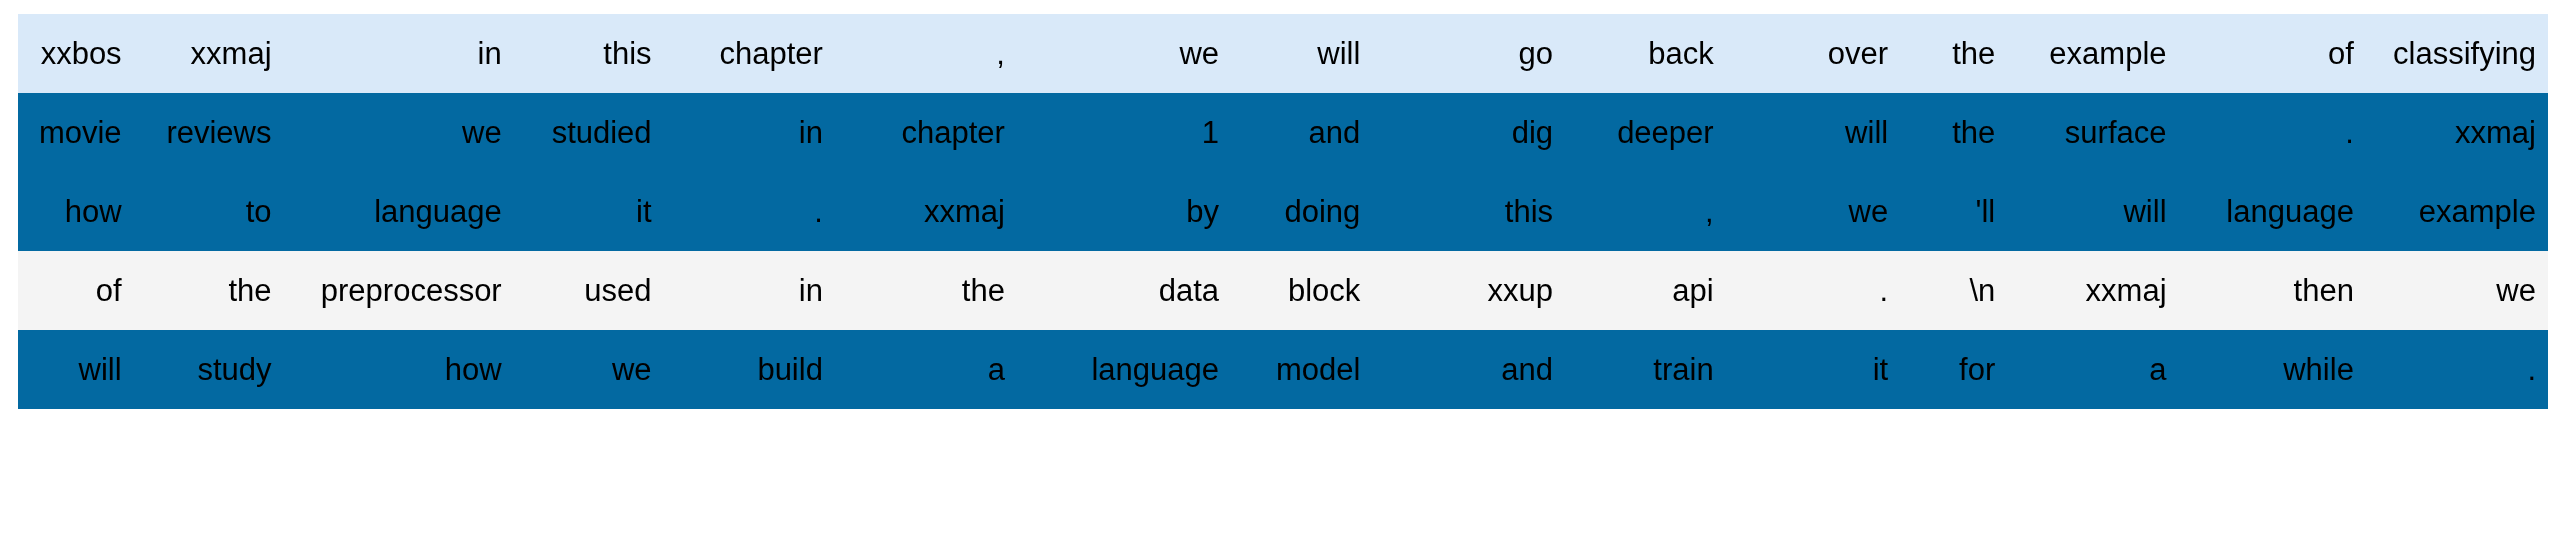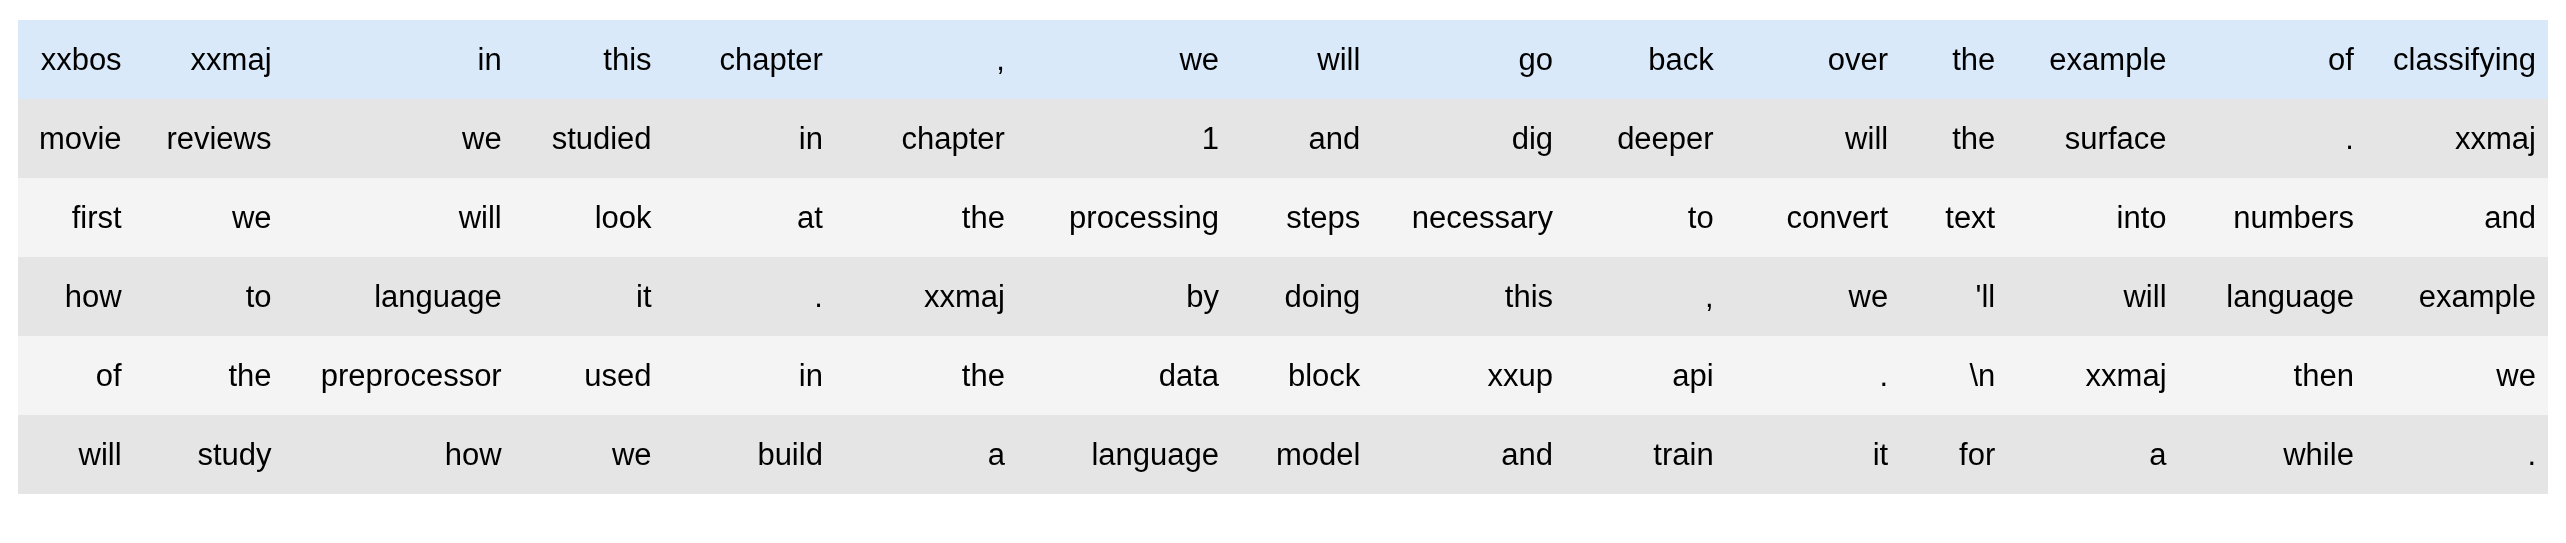--- a/index.html
+++ b/index.html
@@ -11,21 +11,21 @@
   body {
     font-family: "Liberation Sans", sans-serif;
     width: 2566px;
     height: 543px;
     overflow: hidden;
   }
   #token-table-wrap {
     width: 2566px;
     height: 543px;
     box-sizing: border-box;
-    padding: 20px 18px 20px 18px;
+    padding: 14px 18px 20px 18px;
     background: #ffffff;
   }
   table.token-table {
     border-collapse: collapse;
     border-spacing: 0;
     width: 2530px;
     table-layout: fixed;
     font-size: 31px;
     color: #000000;
   }
@@ -37,21 +37,21 @@
     line-height: 79px;
     white-space: nowrap;
     overflow: hidden;
     border: none;
     font-weight: 400;
   }
   tr.row-highlight td {
     background: #d9e9f9;
   }
   tr.row-odd td {
-    background: #e5e5e5;
+    background: #0369a1;
   }
   tr.row-even td {
     background: #f4f4f4;
   }
   
   col.c0  { width: 108px; }
   col.c1  { width: 140px; }
   col.c2  { width: 215px; }
   col.c3  { width: 140px; }
   col.c4  { width: 160px; }
@@ -116,37 +116,20 @@
           <td>1</td>
           <td>and</td>
           <td>dig</td>
           <td>deeper</td>
           <td>will</td>
           <td>the</td>
           <td>surface</td>
           <td>.</td>
           <td>xxmaj</td>
         </tr>
-        <tr class="row-even">
-          <td>first</td>
-          <td>we</td>
-          <td>will</td>
-          <td>look</td>
-          <td>at</td>
-          <td>the</td>
-          <td>processing</td>
-          <td>steps</td>
-          <td>necessary</td>
-          <td>to</td>
-          <td>convert</td>
-          <td>text</td>
-          <td>into</td>
-          <td>numbers</td>
-          <td>and</td>
-        </tr>
         <tr class="row-odd">
           <td>how</td>
           <td>to</td>
           <td>language</td>
           <td>it</td>
           <td>.</td>
           <td>xxmaj</td>
           <td>by</td>
           <td>doing</td>
           <td>this</td>

